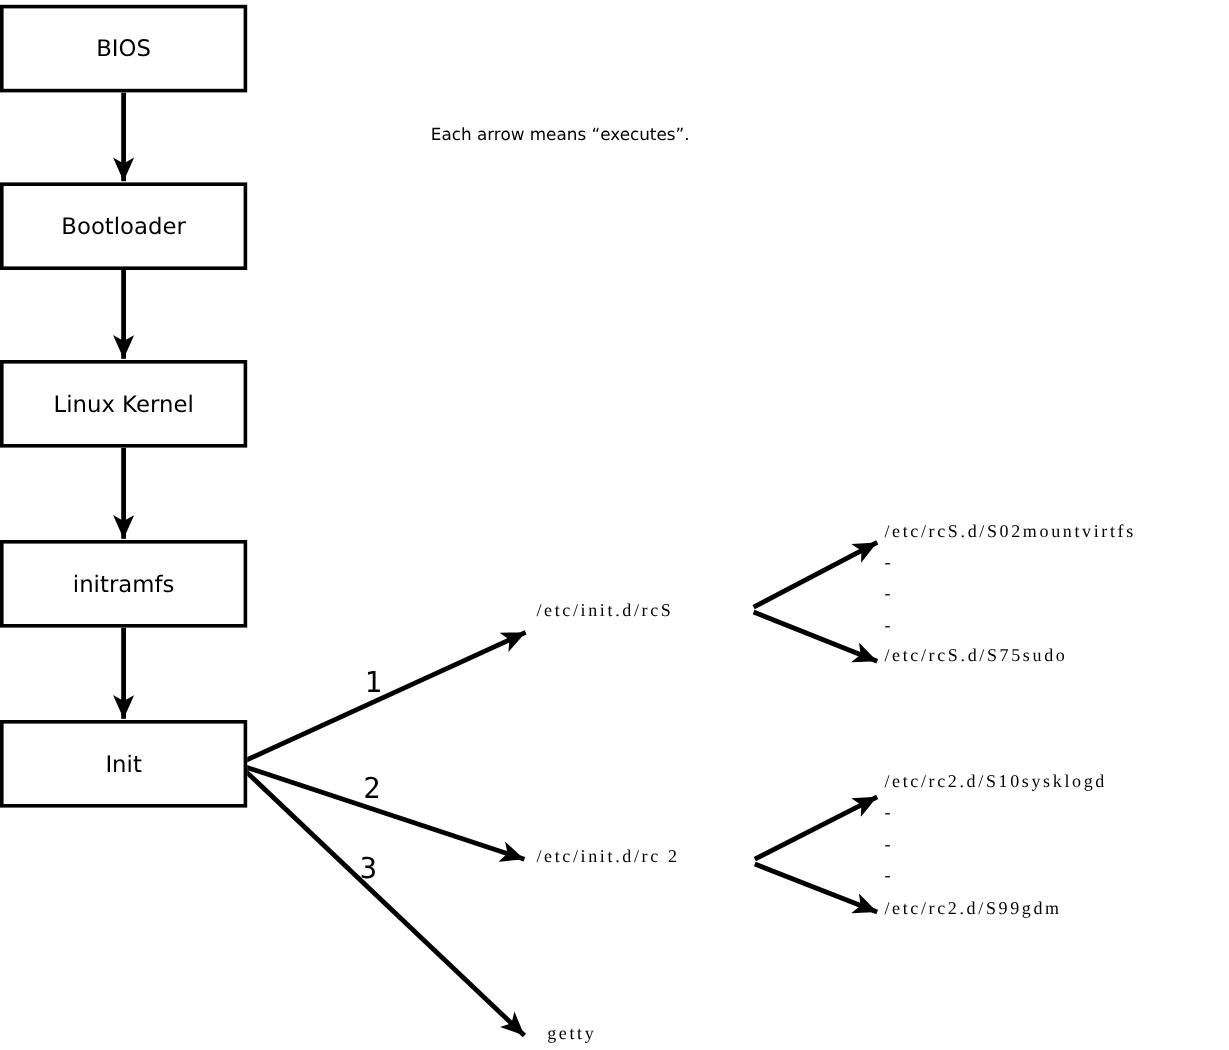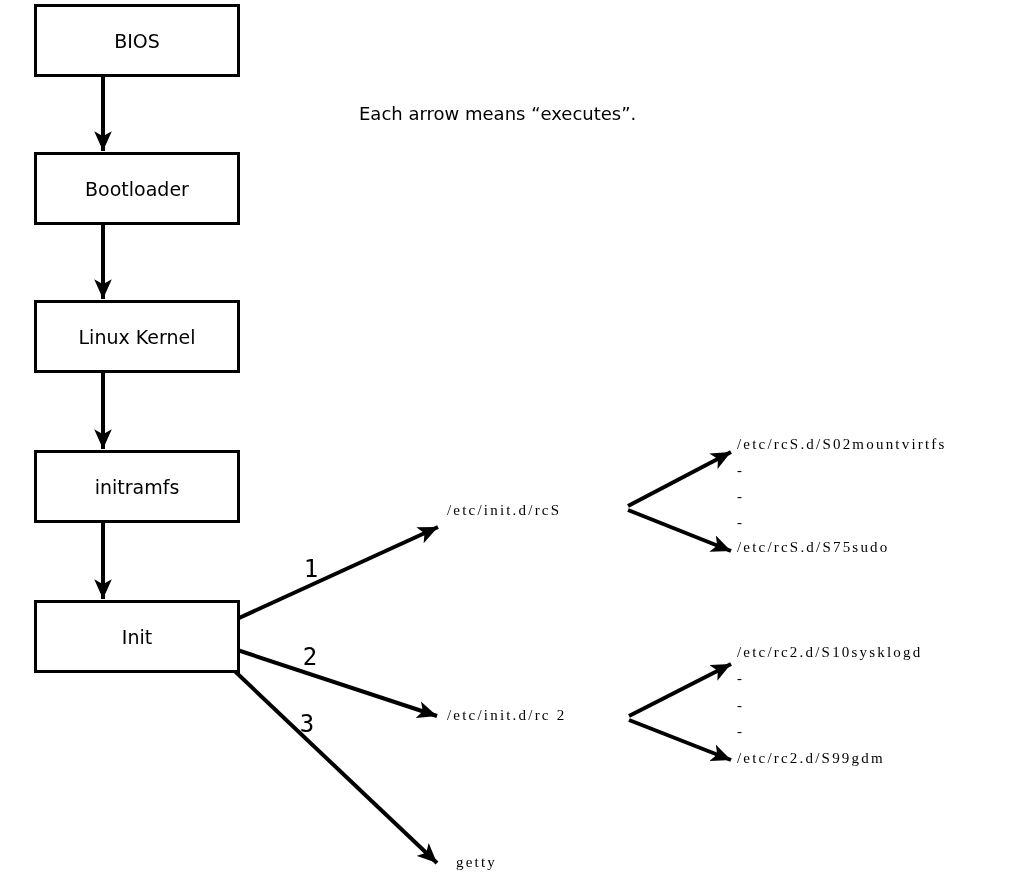--- a/index.html
+++ b/index.html
@@ -29,28 +29,27 @@
     width: 206px;
     height: 73px;
     box-sizing: border-box;
     border: 3px solid #000000;
     background: #ffffff;
     display: flex;
     align-items: center;
     justify-content: center;
     font-size: 19px;
     color: #000000;
-    margin-left: 34px;
   }
   .note {
     position: absolute;
     left: 359px;
     top: 113px;
     transform: translateY(-50%);
-    font-size: 18px;
+    font-size: 14px;
     white-space: pre;
   }
   .mono-label {
     position: absolute;
     transform: translateY(-50%);
     font-family: Liberation Serif, serif;
     font-size: 15px;
     letter-spacing: 2.2px;
     white-space: pre;
   }

